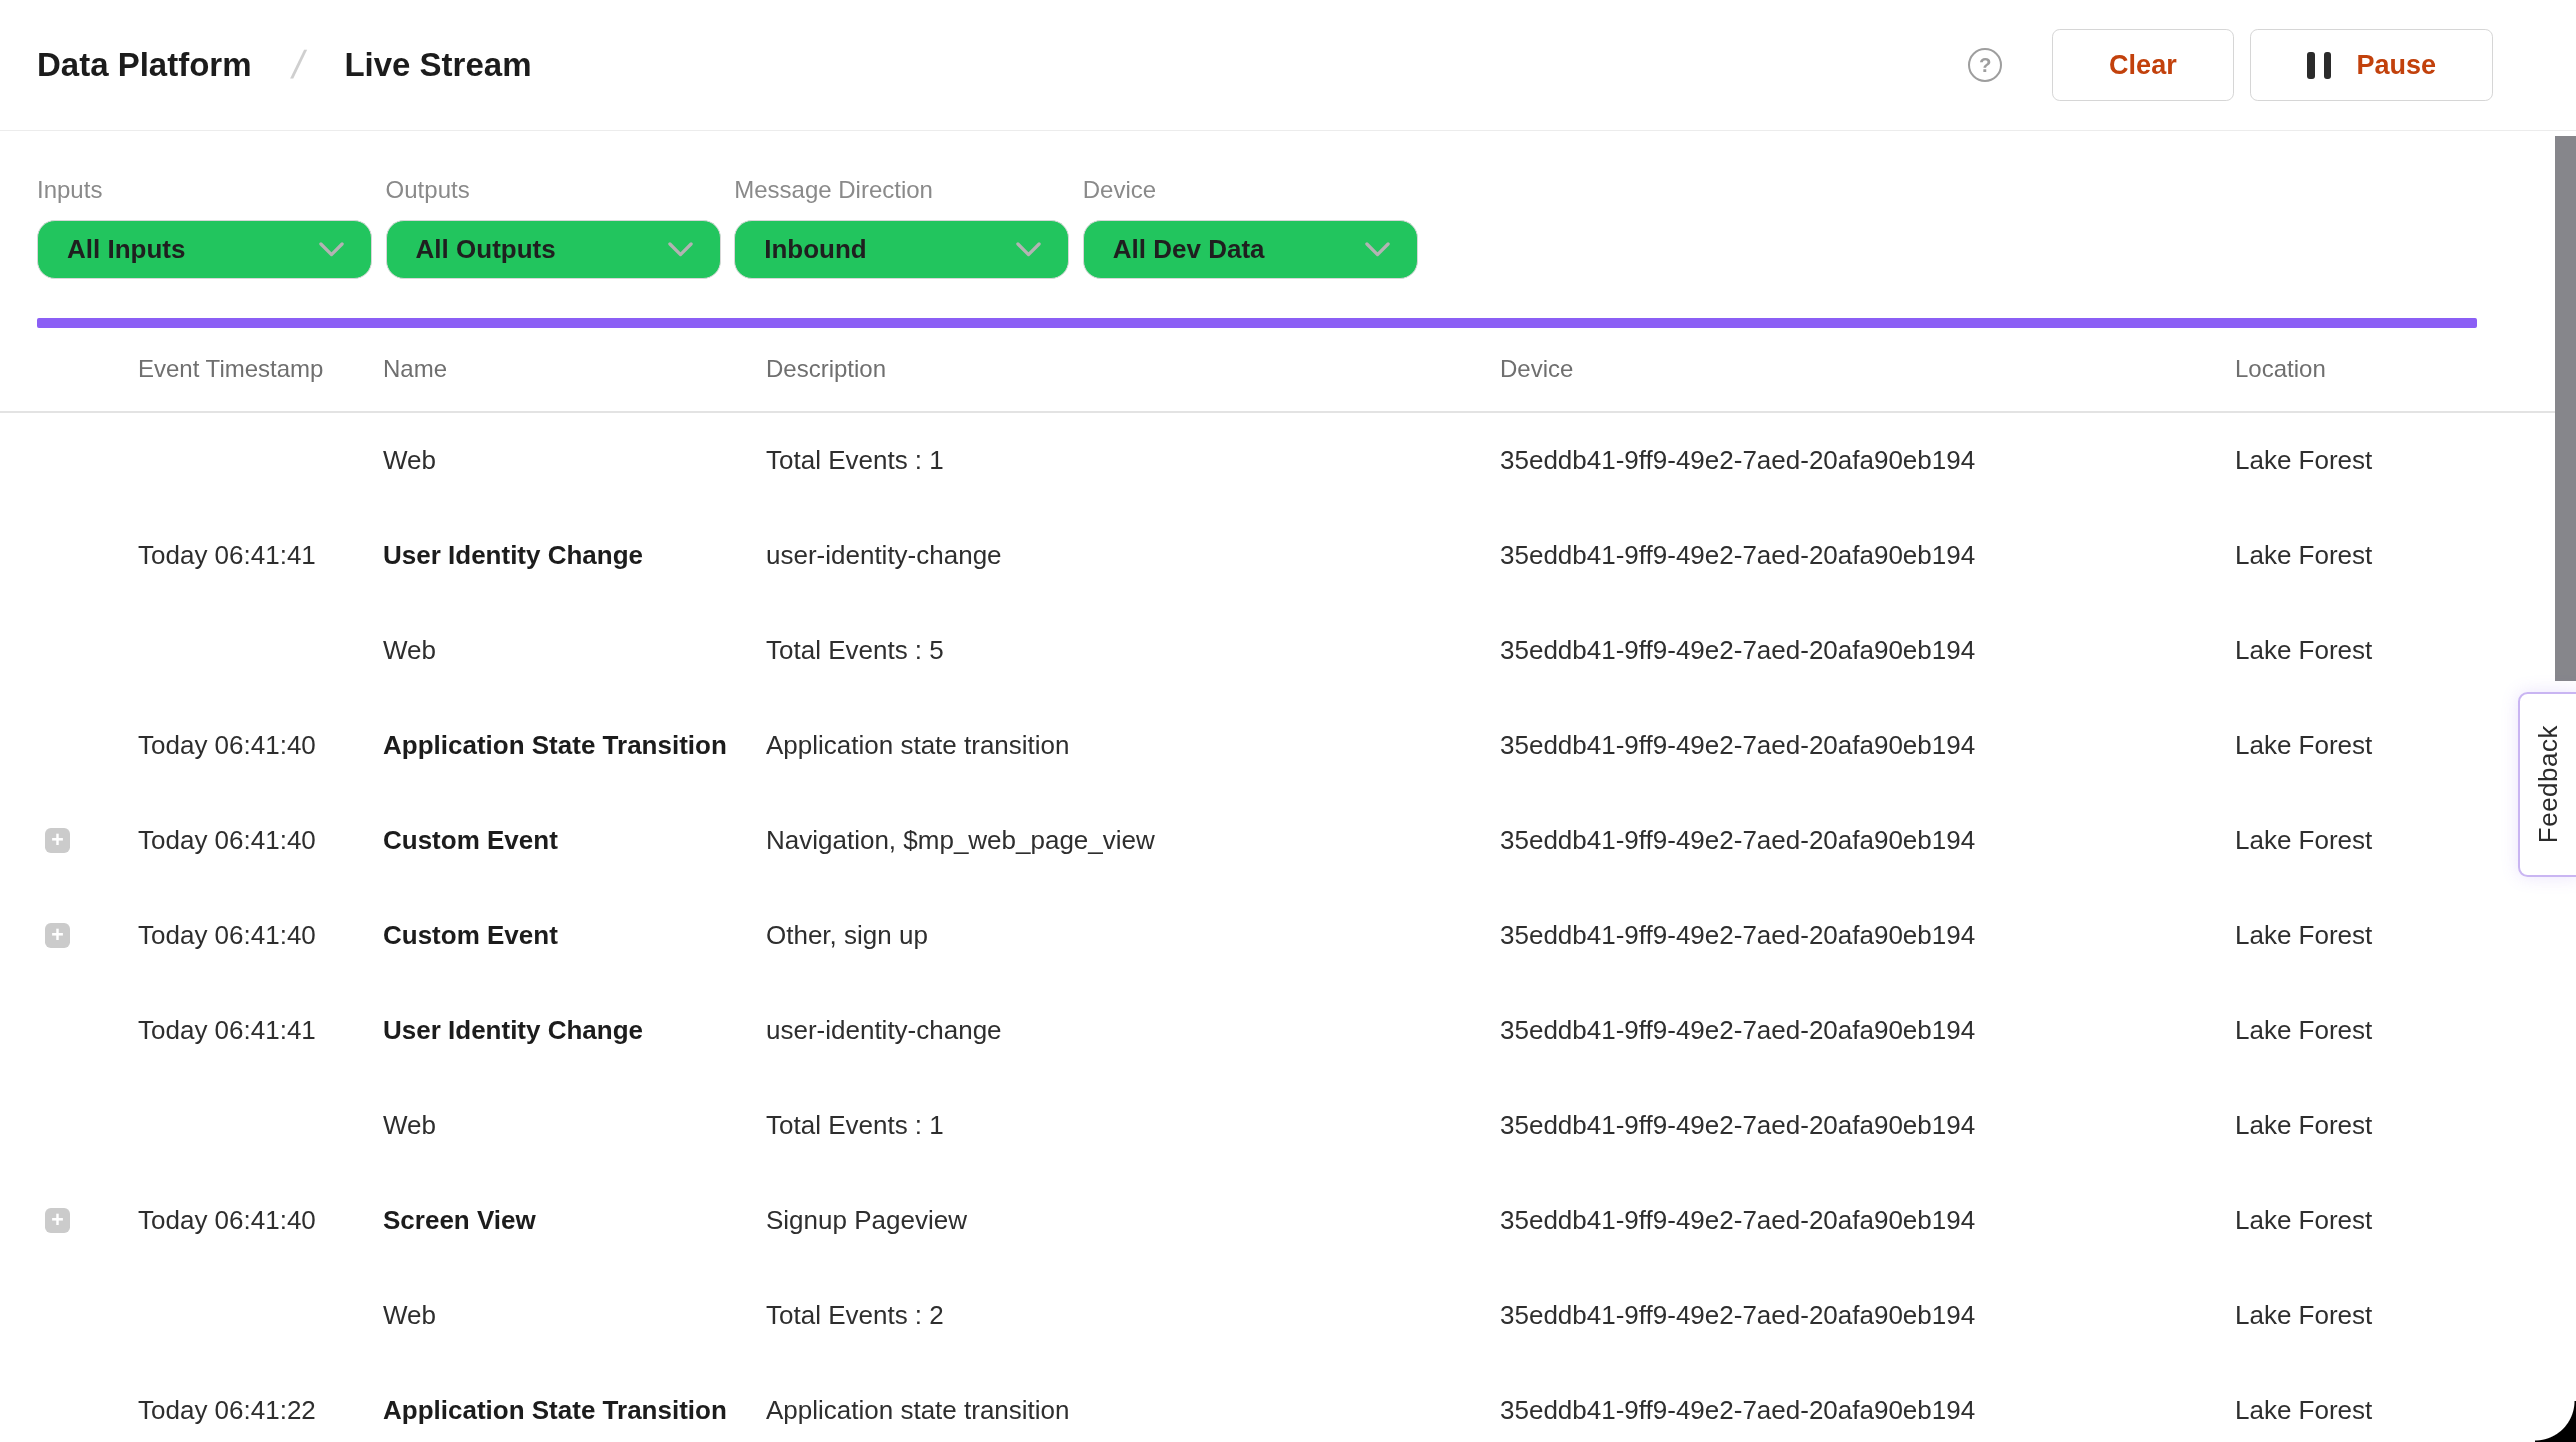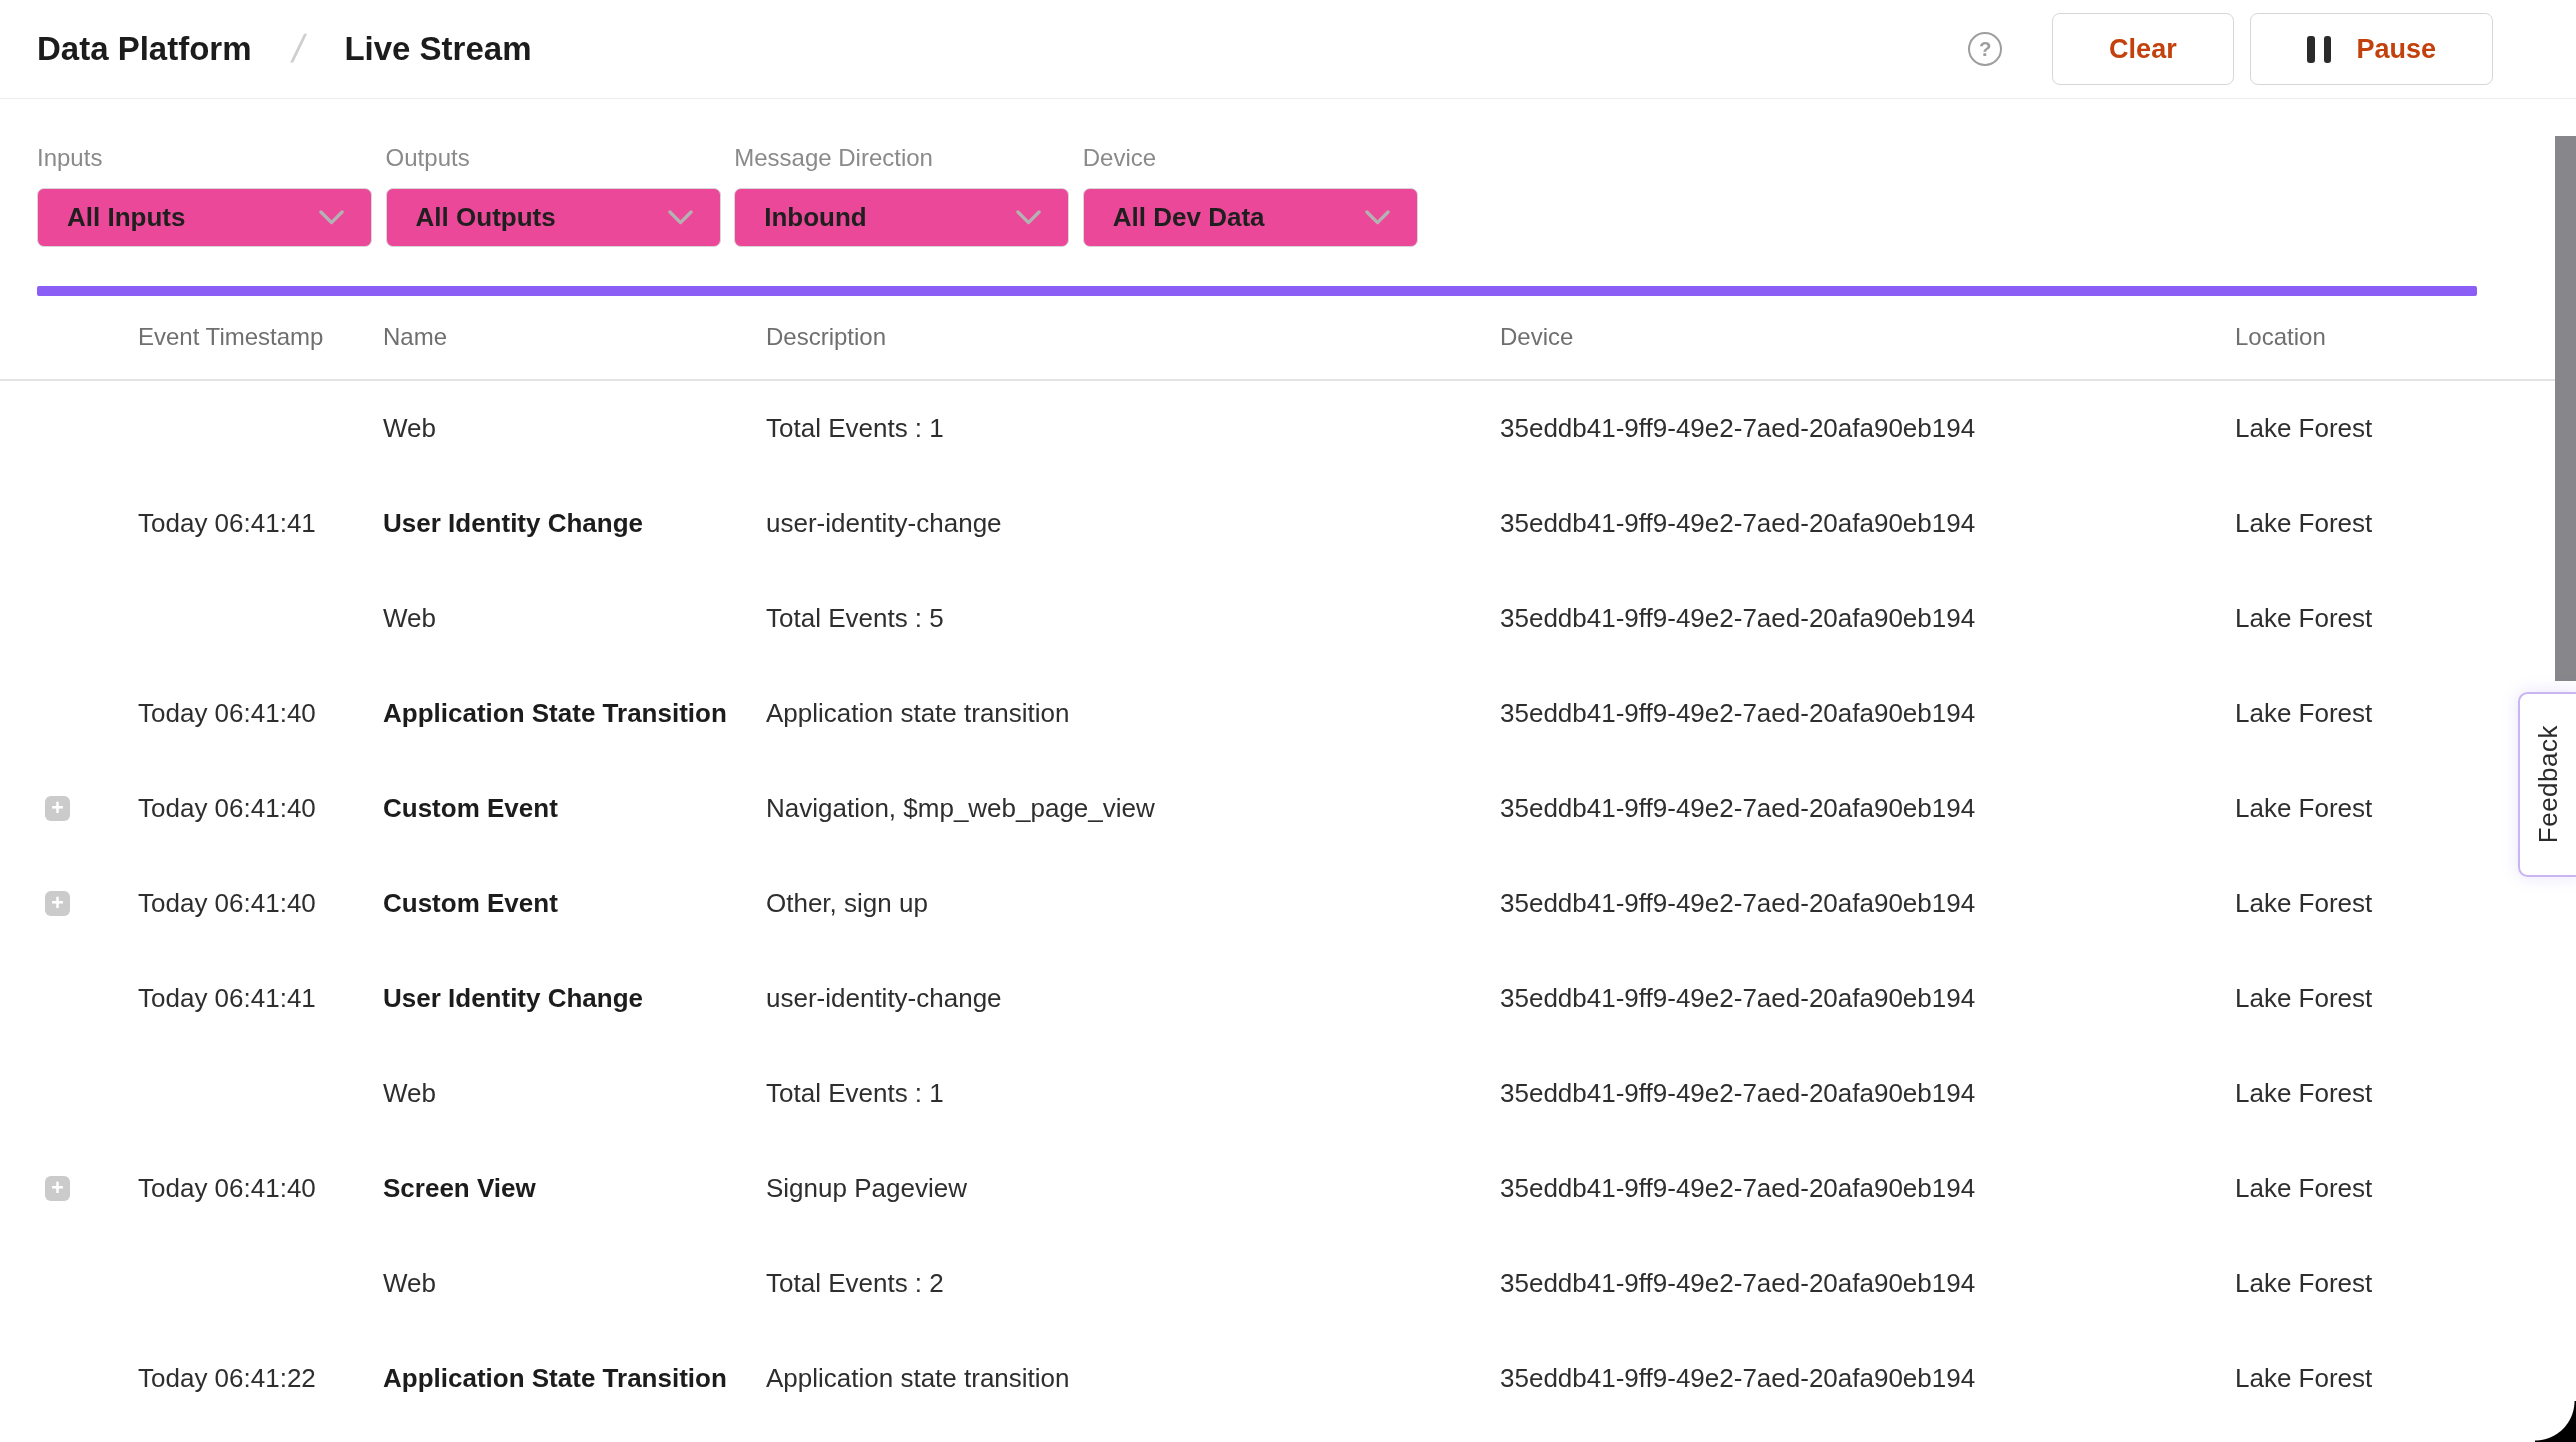--- a/index.html
+++ b/index.html
@@ -8,21 +8,21 @@
     width:2576px;height:1442px;
     background:#ffffff;
     overflow:hidden;
     font-family:"Liberation Sans", sans-serif;
     color:#2b2b2b;
     -webkit-font-smoothing:antialiased;
   }
 
   
   .page-header{
-    height:99px;
+    height:131px;
     border-bottom:1.9px solid #ececec;
     display:flex;align-items:center;justify-content:space-between;
     padding:0 83px 0 37px;box-sizing:border-box;
   }
   .breadcrumb{display:flex;align-items:center;font-size:33px;font-weight:600;color:#1c1c1c;}
   .crumb{cursor:pointer;}
   .crumb-sep{
     margin:0 41px;color:#cfcfcf;font-weight:300;font-size:39px;
     transform:skewX(-12deg);display:inline-block;
   }
@@ -47,21 +47,21 @@
 
   
   .filter-bar{
     padding:44px 0 39px 37px;box-sizing:border-box;height:187px;
     display:flex;
   }
   .filter{display:flex;flex-direction:column;margin-right:13.6px;}
   .filter-label{font-size:24px;color:#8a8a8a;margin-bottom:16px;line-height:29px;}
   .select{
     width:335px;height:60px;box-sizing:border-box;
-    border:1.9px solid #d7d7d7;border-radius:7px;background:#ec4899;
+    border:1.9px solid #d7d7d7;border-radius:18px;background:#22c55e;
     display:flex;align-items:center;justify-content:space-between;
     padding:0 27px 0 29px;cursor:pointer;
   }
   .select-value{font-size:26px;font-weight:700;color:#1f1f1f;}
   .chevron{flex:none;margin-left:11.6px;}
 
   
   .stream-bar{
     margin-left:37px;width:2440px;height:9.7px;border-radius:1.9px;
     background:#8b5ff5;

